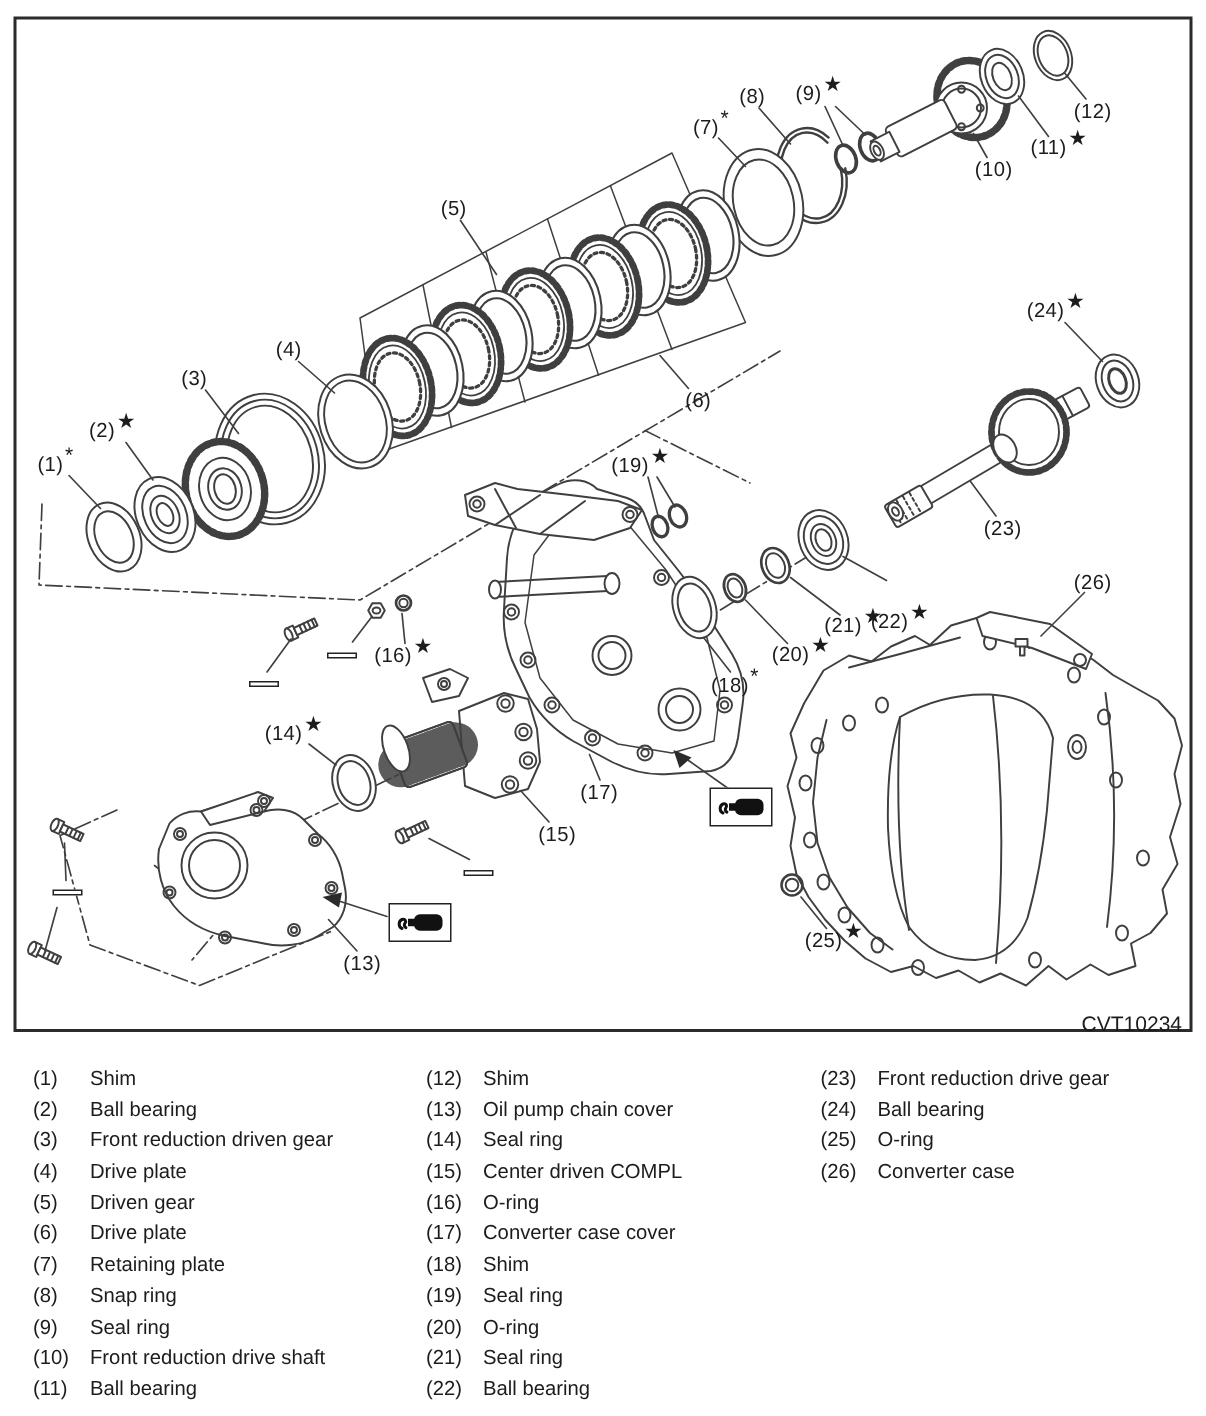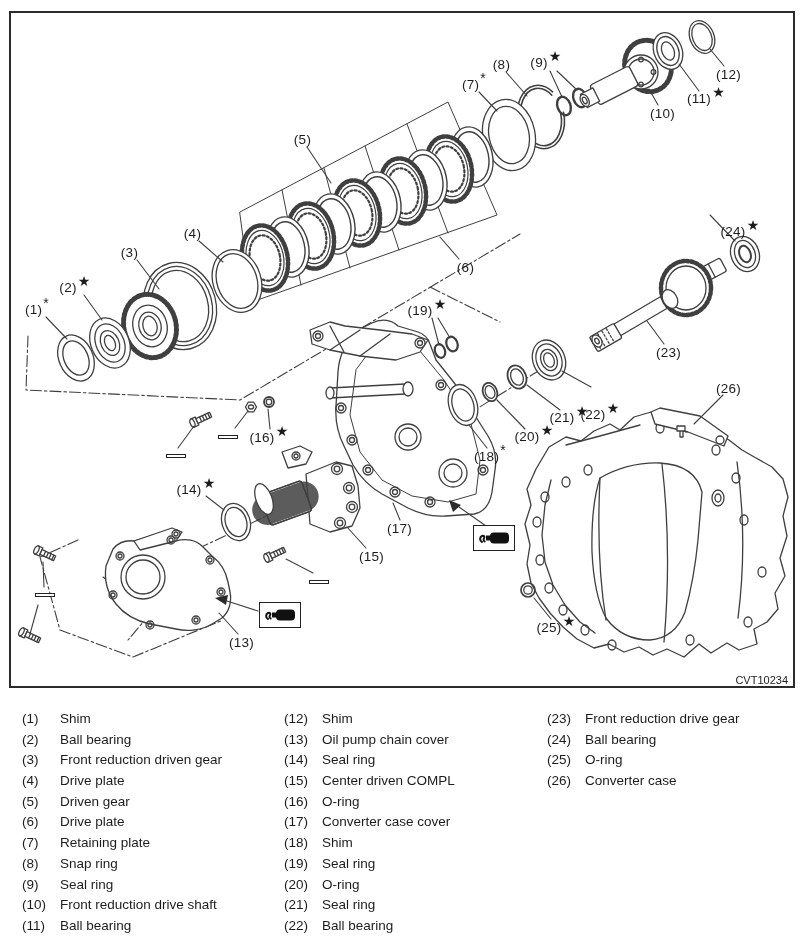--- a/index.html
+++ b/index.html
@@ -8,21 +8,21 @@
   .figure-border{position:absolute;left:9px;top:11px;width:786px;height:677px;
         border:2px solid #2b2b2b;box-sizing:border-box;}
   svg.lineart{position:absolute;left:0;top:0;width:804px;height:944px;}
   .callout{position:absolute;transform:translate(-50%,-50%);font-size:13.5px;
         white-space:nowrap;letter-spacing:.3px;color:#1c1c1c;}
   .callout .marker{display:inline-block;font-size:14px;position:relative;top:-6px;margin-left:1px;}
   .tbox{position:absolute;transform:translate(-50%,-50%);border:1.7px solid #222;
         background:#fff;font-size:13px;line-height:15px;padding:1px 9px;color:#1c1c1c;}
   .sealant{position:absolute;transform:translate(-50%,-50%);border:1.7px solid #222;
         background:#fff;width:40px;height:24px;display:flex;align-items:center;justify-content:center;}
-  .figure-code{position:absolute;right:16px;top:674px;font-size:11px;color:#1c1c1c;}
+  .figure-code{position:absolute;right:16px;top:674px;font-size:14px;color:#1c1c1c;}
   .legend-col{position:absolute;top:711px;}
   .legend-col.c1{left:22px;width:260px;}
   .legend-col.c2{left:284px;width:260px;}
   .legend-col.c3{left:547px;width:250px;}
   .legend-row{display:flex;height:20.7px;font-size:13.5px;align-items:flex-start;}
   .lnum{width:38px;flex:none;}
 </style>
 </head>
 <body>
 
@@ -479,21 +479,21 @@
     </div>
       <div class="callout" style="left: 569px; top: 417px;">
       <span>(21)</span><span class="marker">★</span>
     </div>
       <div class="callout" style="left: 600px; top: 394px; margin-top: 20px;">
       <span>(22)</span><span class="marker">★</span>
     </div>
       <div class="callout" style="left: 669px; top: 352px;">
       <span>(23)</span><span class="marker"></span>
     </div>
-      <div class="callout" style="left: 740px; top: 207px; margin-top: 24px;">
+      <div class="callout" style="left: 704px; top: 207px;">
       <span>(24)</span><span class="marker">★</span>
     </div>
       <div class="callout" style="left: 556px; top: 627px;">
       <span>(25)</span><span class="marker">★</span>
     </div>
       <div class="callout" style="left: 729px; top: 388px;">
       <span>(26)</span><span class="marker"></span>
     </div>
     </div>
 

